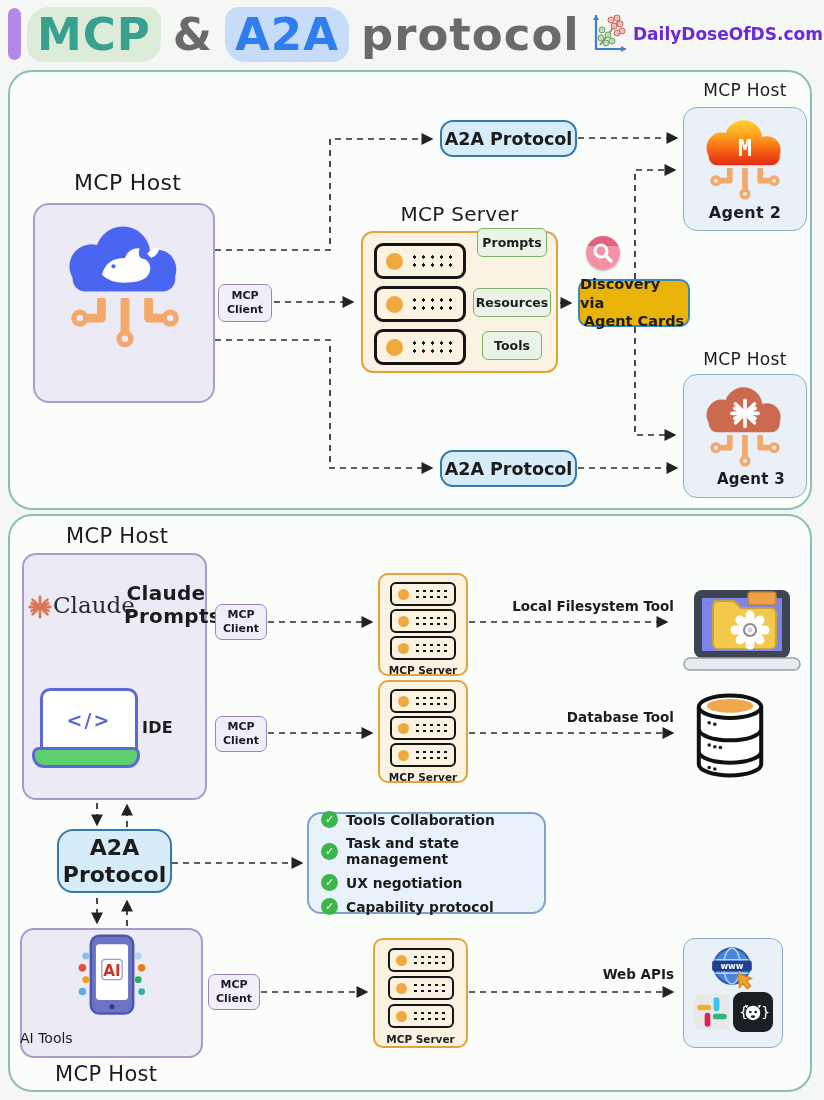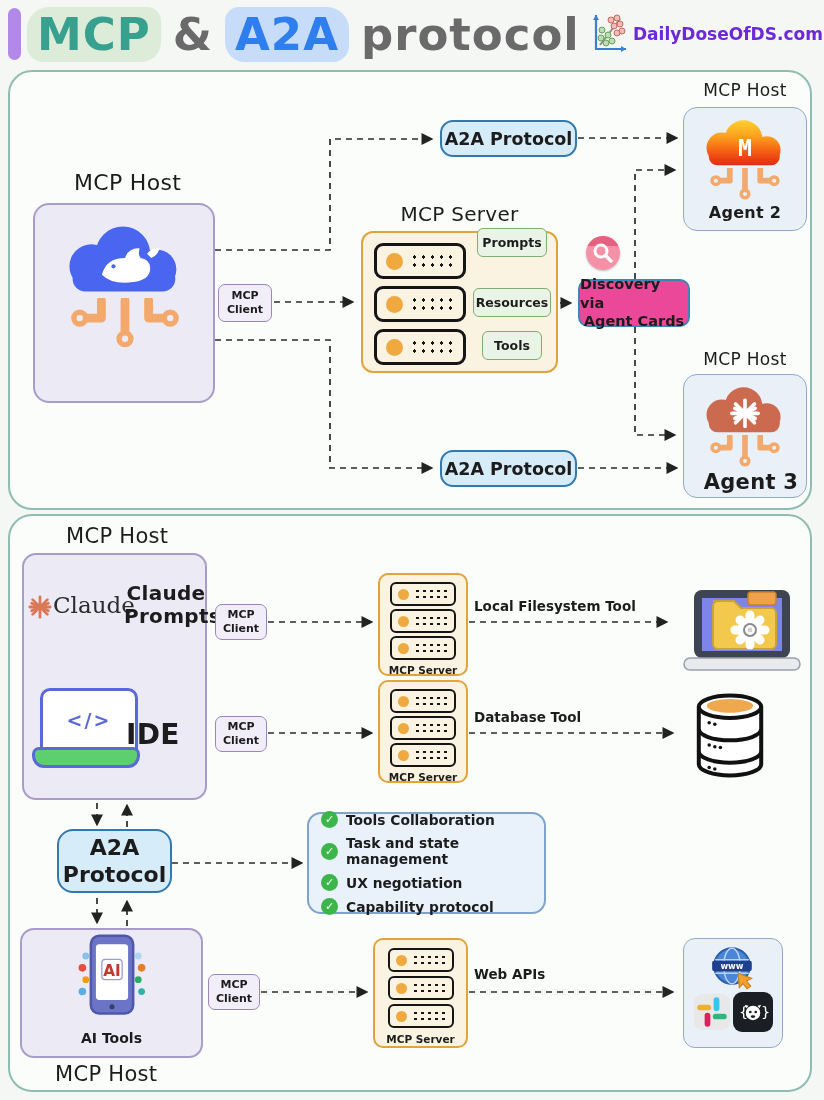--- a/index.html
+++ b/index.html
@@ -52,21 +52,21 @@
     display:flex;flex-direction:column;justify-content:center;gap:7px;padding:10px 12px;}
   .featrow{display:flex;align-items:center;gap:8px;font-size:13.8px;font-weight:bold;}
   .check{width:17px;height:17px;border-radius:50%;background:#3cb54a;color:#fff;flex:none;
     display:flex;align-items:center;justify-content:center;font-size:11px;}
   
   .ide-screen{left:40px;top:688px;width:92px;height:58px;background:#fff;
     border:3.5px solid #5b68d8;border-radius:10px 10px 4px 4px;display:flex;align-items:center;
     justify-content:center;color:#5b68d8;font-weight:bold;font-size:19px;letter-spacing:2px;}
   .ide-base{left:32px;top:747px;width:108px;height:21px;background:#5ecf6e;
     border:3px solid #5b68d8;border-radius:7px 7px 12px 12px;box-sizing:border-box;}
-  .arrowlabel{font-size:13.5px;font-weight:bold;text-align:left;}
+  .arrowlabel{font-size:13.5px;font-weight:bold;text-align:right;}
   .serverlabel{font-size:10.5px;font-weight:bold;text-align:center;}
   svg{display:block;}
 </style>
 </head>
 <body>
 
 <div class="canvas">
 
   <div class="abs accent-bar"></div>
   <div class="abs title">
@@ -185,21 +185,21 @@
   <div class="abs protobox" style="left:440px;top:120px;width:137px;height:37px;font-size:17.5px">A2A Protocol</div>
   <div class="abs protobox" style="left:440px;top:450px;width:137px;height:37px;font-size:17.5px">A2A Protocol</div>
 
   <div class="abs search-badge" style="left:586px;top:236px">
     <svg width="26" height="26" viewBox="0 0 26 26">
       <circle cx="11" cy="11" r="6" fill="none" stroke="#fff" stroke-width="3"></circle>
       <line x1="16" y1="16" x2="21" y2="21" stroke="#fff" stroke-width="3.4" stroke-linecap="round"></line>
     </svg>
   </div>
   <div class="abs protobox" style="left:578px;top:279px;width:112px;height:48px;font-size:14.5px;
-       background:#ec4899;border-color:#3d84b8;flex-direction:column;line-height:1.3;border-radius:10px">
+       background:#eab308;border-color:#3d84b8;flex-direction:column;line-height:1.3;border-radius:10px">
     <span>Discovery via</span>
     <span>Agent Cards</span>
   </div>
 
   <div class="abs host-label" style="left:683px;top:80px;width:124px;text-align:center;font-size:17px">MCP Host</div>
   <div class="abs bluebox" style="left:683px;top:107px;width:124px;height:124px"></div>
   <svg class="abs" style="left:700px;top:117px" width="90" height="53" viewBox="0 0 124 72">
     <defs>
       <linearGradient id="mg" x1="0" y1="4" x2="0" y2="66" gradientUnits="userSpaceOnUse">
         <stop offset="0" stop-color="#ffd02e"></stop>
@@ -254,21 +254,21 @@
       <path d="M36 2 V20 H22"></path>
         <path d="M60 2 V33"></path>
         <path d="M84 2 V20 H98"></path>
     </g>
     <g fill="none" stroke="#f2a96b" stroke-width="5.5">
       <circle cx="14" cy="20" r="6"></circle>
         <circle cx="60" cy="41" r="6"></circle>
         <circle cx="106" cy="20" r="6"></circle>
     </g>
   </svg>
-  <div class="abs namefont" style="left:683px;top:470px;width:136px;text-align:center;font-size:21px">Agent 3</div>
+  <div class="abs namefont" style="left:683px;top:470px;width:136px;text-align:center;font-size:15px">Agent 3</div>
 
   <div class="abs host-label" style="left:66px;top:524px;font-size:21px">MCP Host</div>
   <div class="abs lavbox" style="left:22px;top:553px;width:185px;height:247px;border-radius:14px"></div>
   <svg class="abs" style="left:28px;top:595px" width="24" height="24" viewBox="0 0 26 26">
     <g stroke="#d97757" stroke-width="3" stroke-linecap="round">
       <line x1="13" y1="2" x2="13" y2="24"></line>
         <line x1="2" y1="13" x2="24" y2="13"></line>
       <line x1="5" y1="5" x2="21" y2="21"></line>
         <line x1="21" y1="5" x2="5" y2="21"></line>
       <line x1="4" y1="9" x2="22" y2="17"></line>
@@ -277,21 +277,21 @@
   </svg>
   <div class="abs" style="left:53px;top:592px;font-family:'DejaVu Serif',serif;font-size:23px;color:#2b2b2b">Claude</div>
   <div class="abs namefont" style="left:124px;top:582px;width:84px;text-align:center;font-size:20px;line-height:1.15">
     <div>Claude</div>
     <div>Prompts</div>
   </div>
   <div class="abs ide-screen">
     <span>&lt;/&gt;</span>
   </div>
   <div class="abs ide-base"></div>
-  <div class="abs namefont" style="left:126px;top:718px;font-size:28px">IDE</div>
+  <div class="abs namefont" style="left:142px;top:718px;font-size:16px">IDE</div>
 
   <div class="abs clientbox" style="left:215px;top:604px;width:52px;height:36px">
     <span>MCP</span>
     <span>Client</span>
   </div>
   <div class="abs clientbox" style="left:215px;top:716px;width:52px;height:36px">
     <span>MCP</span>
     <span>Client</span>
   </div>
 
@@ -420,21 +420,21 @@
       <circle cx="14" cy="26" r="4" fill="#85c1e9"></circle>
         <circle cx="10" cy="40" r="4.5" fill="#e74c3c"></circle>
       <circle cx="14" cy="54" r="4" fill="#f39c12"></circle>
         <circle cx="10" cy="68" r="4.5" fill="#5dade2"></circle>
       <circle cx="76" cy="26" r="4" fill="#aed6f1"></circle>
         <circle cx="80" cy="40" r="4.5" fill="#e67e22"></circle>
       <circle cx="76" cy="54" r="4" fill="#27ae60"></circle>
         <circle cx="80" cy="68" r="4" fill="#2ab3a6"></circle>
     </g>
   </svg>
-  <div class="abs" style="left:20px;top:1030px;width:183px;text-align:center;font-size:14px;font-weight:bold">AI Tools</div>
+  <div class="abs" style="left:20px;top:1030px;width:183px;text-align:left;font-size:14px;font-weight:normal">AI Tools</div>
   <div class="abs host-label" style="left:55px;top:1062px;font-size:21px">MCP Host</div>
 
   <div class="abs clientbox" style="left:208px;top:974px;width:52px;height:36px">
     <span>MCP</span>
     <span>Client</span>
   </div>
 
   <div class="abs bluebox" style="left:683px;top:938px;width:100px;height:110px;background:#eaf0f8;border-radius:12px"></div>
   <svg class="abs" style="left:708px;top:944px" width="50" height="48" viewBox="0 0 46 46">
     <circle cx="22" cy="21" r="17" fill="#4a86d8" stroke="#2c5faa" stroke-width="2"></circle>

